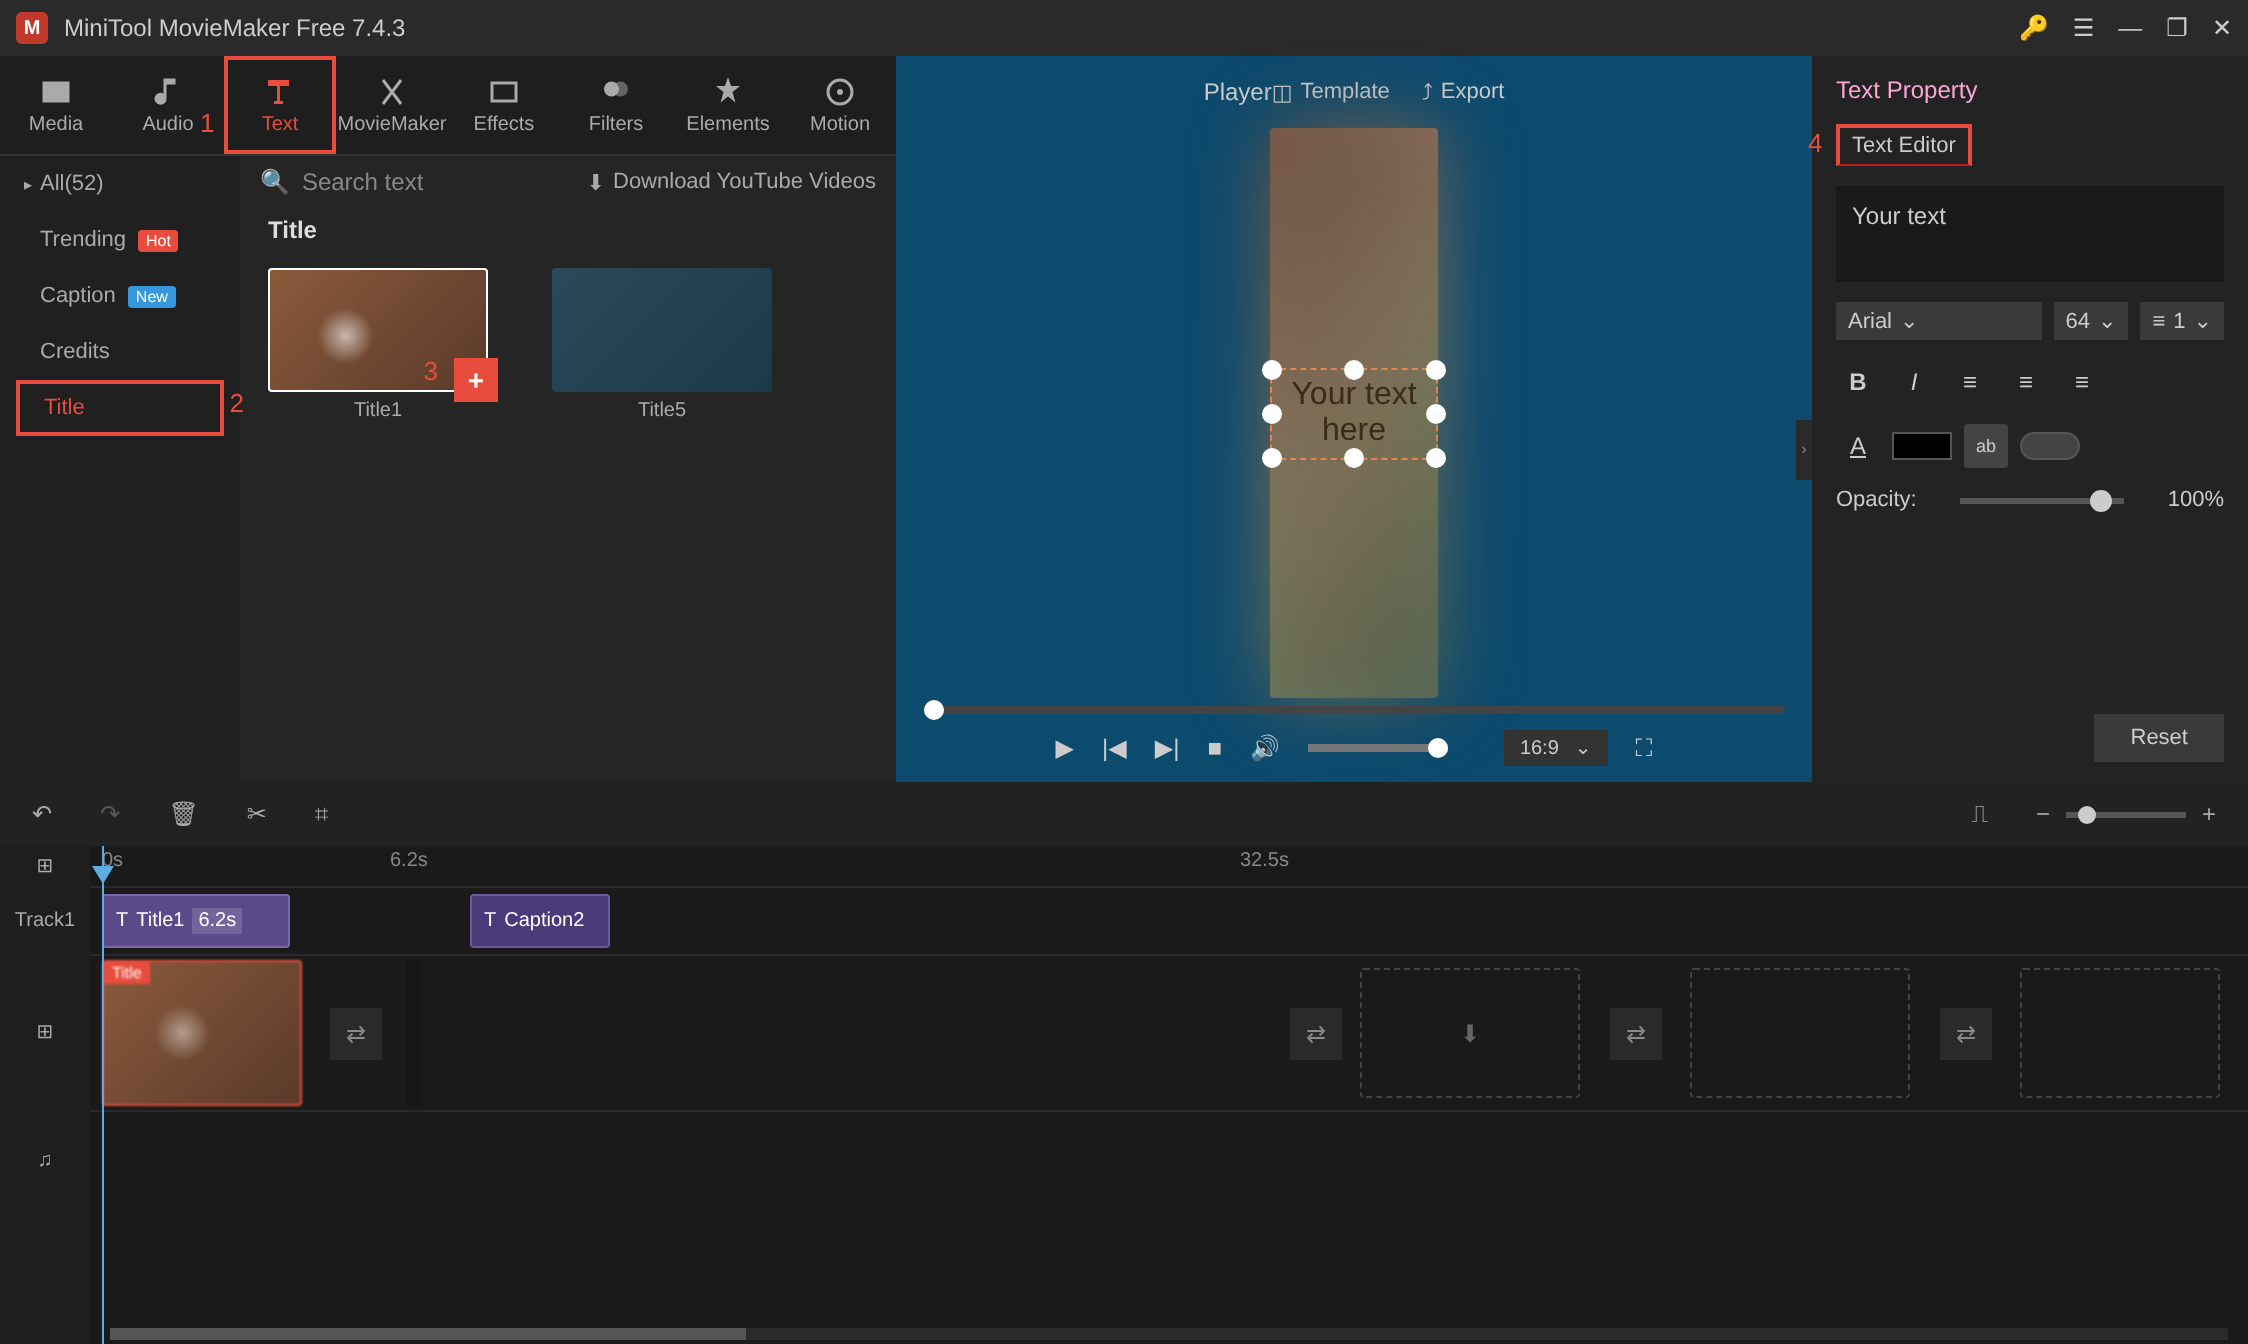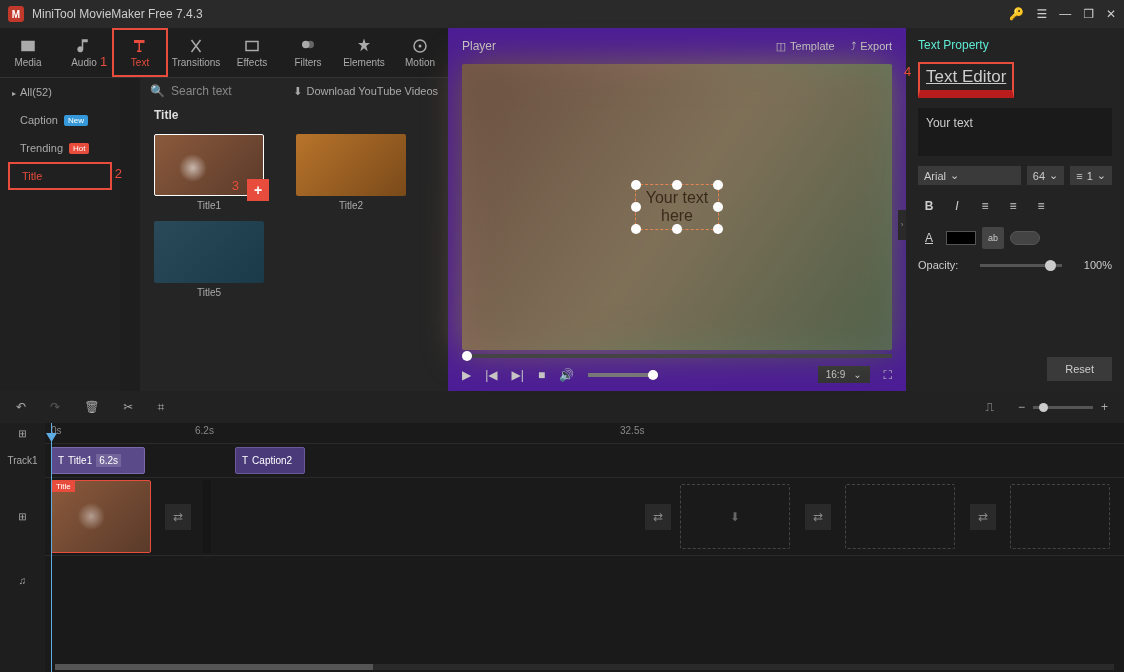--- a/index.html
+++ b/index.html
@@ -14,21 +14,21 @@
 .main { display: flex; height: 363px; }
 .left-panel { width: 448px; background: #1e1e1e; display: flex; flex-direction: column; }
 
 .toolbar { display: flex; height: 50px; border-bottom: 1px solid #333; }
 .tool-item { width: 56px; display: flex; flex-direction: column; align-items: center; justify-content: center; color: #aaa; font-size: 10px; cursor: pointer; gap: 2px; position: relative; }
 .tool-item.active { color: #e74c3c; }
 .tool-item svg { width: 18px; height: 18px; }
 .hl-box { border: 2px solid #e74c3c; }
 .hl-num { position: absolute; color: #e74c3c; font-size: 13px; font-weight: normal; }
 
-.left-body { display: flex; flex: 1; overflow: hidden; gap: 20px; }
+.left-body { display: flex; flex: 1; overflow: hidden; }
 .sidebar { width: 120px; background: #202020; }
 .sidebar-hdr { padding: 8px 12px; color: #aaa; font-size: 11px; }
 .side-item { padding: 8px 20px; color: #aaa; font-size: 11px; cursor: pointer; display: flex; align-items: center; gap: 6px; }
 .side-item.active { color: #e74c3c; }
 .badge { font-size: 8px; padding: 1px 4px; border-radius: 2px; color: #fff; }
 .badge-hot { background: #e74c3c; }
 .badge-new { background: #3498db; }
 
 .content { flex: 1; display: flex; flex-direction: column; background: #252525; }
 .content-hdr { display: flex; align-items: center; padding: 6px 10px; gap: 8px; }
@@ -41,21 +41,21 @@
 .t1 { background: radial-gradient(circle at 35% 55%, rgba(255,255,255,0.6) 0%, rgba(255,255,255,0) 18%), linear-gradient(135deg, #8b5a3c, #5a3a2a); border: 1px solid #fff; }
 .t2 { background: linear-gradient(135deg, #b8742a, #7a4a1a); }
 .t3 { background: linear-gradient(135deg, #2a3a4a, #1a2a3a); }
 .t4 { background: linear-gradient(135deg, #d4c4d4, #b4a4b4); position: relative; }
 .t4::after { content: "✕ ✕"; position: absolute; top: 50%; left: 50%; transform: translate(-50%,-50%); color: #e87ba0; font-size: 10px; letter-spacing: 6px; }
 .t5 { background: linear-gradient(135deg, #2a4a5a, #1a3a4a); }
 .t6 { background: linear-gradient(135deg, #5aada0, #3a8d80); }
 .thumb-lbl { font-size: 10px; color: #aaa; margin-top: 4px; }
 .add-btn { position: absolute; right: -6px; bottom: -6px; width: 22px; height: 22px; background: #e74c3c; color: #fff; display: flex; align-items: center; justify-content: center; font-size: 14px; font-weight: bold; }
 
-.player-panel { flex: 1; background: #4c1d95; display: flex; flex-direction: column; padding: 8px 14px; }
+.player-panel { flex: 1; background: #0c4a6e; display: flex; flex-direction: column; padding: 8px 14px; align-items: center; }
 .player-hdr { display: flex; align-items: center; margin-bottom: 8px; height: 20px; }
 .player-hdr .lbl { color: #ccc; font-size: 12px; }
 .player-hdr .right { margin-left: auto; display: flex; gap: 16px; }
 .player-hdr .right span { color: #ccc; font-size: 11px; cursor: pointer; display: flex; align-items: center; gap: 4px; }
 .preview { flex: 1; background: linear-gradient(125deg, #7a5a4a 0%, #8a6a5a 30%, #6a7a5a 60%, #5a6a5a 100%); border-radius: 2px; position: relative; display: flex; align-items: center; justify-content: center; filter: blur(0); }
 .preview-bg { position: absolute; inset: 0; background: linear-gradient(125deg, #6a5040, #807058, #506048); filter: blur(18px); }
 .text-overlay { position: relative; border: 1px dashed rgba(255,140,80,0.8); padding: 4px 10px; text-align: center; color: #3a2a1a; font-size: 16px; }
 .handle { position: absolute; width: 10px; height: 10px; background: #fff; border-radius: 50%; }
 .h-tl{top:-5px;left:-5px}.h-tc{top:-5px;left:50%;margin-left:-5px}.h-tr{top:-5px;right:-5px}.h-ml{top:50%;left:-5px;margin-top:-5px}.h-mr{top:50%;right:-5px;margin-top:-5px}.h-bl{bottom:-5px;left:-5px}.h-bc{bottom:-5px;left:50%;margin-left:-5px}.h-br{bottom:-5px;right:-5px}
 
@@ -64,22 +64,22 @@
 .timecode .dur { color: #ccc; }
 .seek { width: 100%; height: 4px; background: #444; margin-top: 4px; position: relative; }
 .seek .knob { position: absolute; left: 0; top: -3px; width: 10px; height: 10px; background: #fff; border-radius: 50%; }
 .controls { display: flex; align-items: center; margin-top: 8px; gap: 14px; color: #ccc; }
 .controls .spacer { flex: 1; }
 .vol { width: 70px; height: 4px; background: #777; position: relative; }
 .vol .knob { position: absolute; right: 0; top: -3px; width: 10px; height: 10px; background: #fff; border-radius: 50%; }
 .ratio { background: #333; padding: 3px 8px; font-size: 10px; display: flex; align-items: center; gap: 8px; }
 
 .props-panel { width: 218px; background: #232323; padding: 10px 12px; display: flex; flex-direction: column; gap: 10px; position: relative; }
-.props-title { color: #5eead4; font-size: 12px; }
-.tab-te { color: #ccc; font-size: 17px; padding: 4px 2px; display: inline-block; border-bottom: 8px solid #b91c1c; text-decoration: underline; }
+.props-title { color: #f9a8d4; font-size: 12px; }
+.tab-te { color: #ccc; font-size: 11px; padding: 4px 2px; display: inline-block; border-bottom: 1px solid #b91c1c; }
 .text-input { width: 100%; height: 48px; background: #1a1a1a; border: none; color: #ccc; padding: 8px; font-size: 12px; resize: none; }
 .row { display: flex; gap: 6px; align-items: center; }
 .sel { background: #3a3a3a; color: #ccc; padding: 3px 6px; font-size: 11px; display: flex; align-items: center; gap: 4px; cursor: pointer; }
 .fmt-btn { width: 22px; height: 22px; display: flex; align-items: center; justify-content: center; cursor: pointer; color: #ccc; font-size: 12px; }
 .colorbox { width: 30px; height: 14px; background: #000; border: 1px solid #555; }
 .colorbox2 { width: 30px; height: 14px; background: #444; border: 1px solid #555; border-radius: 7px; }
 .opacity-row { display: flex; align-items: center; gap: 22px; font-size: 11px; }
 .op-slider { flex: 1; height: 3px; background: #555; position: relative; }
 .op-slider .knob { position: absolute; right: 6px; top: -4px; width: 11px; height: 11px; background: #ccc; border-radius: 50%; }
 .reset-btn { margin-top: auto; align-self: flex-end; background: #3a3a3a; color: #ccc; padding: 6px 18px; font-size: 11px; cursor: pointer; }
@@ -155,21 +155,21 @@
         <span class="hl-num" style="left:-14px;top:24px">1</span>
         <svg viewBox="0 0 24 24">
             <path d="M4 4h14v4h-2V8h-4v10h2v2H8v-2h2V8H6v0H4z"></path>
           </svg>
         <span>Text</span>
       </div>
       <div class="tool-item">
           <svg viewBox="0 0 24 24">
             <path d="M6 4l6 8-6 8M18 4l-6 8 6 8" fill="none" stroke="currentColor" stroke-width="2"></path>
           </svg>
-          <span>Transitions</span>
+          <span>MovieMaker</span>
         </div>
       <div class="tool-item">
           <svg viewBox="0 0 24 24">
             <path d="M4 6h16v12H4z" fill="none" stroke="currentColor" stroke-width="2"></path>
           </svg>
           <span>Effects</span>
         </div>
       <div class="tool-item">
           <svg viewBox="0 0 24 24">
             <circle cx="9" cy="10" r="5"></circle>
@@ -189,26 +189,29 @@
             <circle cx="12" cy="12" r="2"></circle>
           </svg>
           <span>Motion</span>
         </div>
     </div>
 
     <div class="left-body">
       <div class="sidebar">
         <div class="sidebar-hdr"><span style="font-size:8px;margin-right:4px">▸</span><span>All(52)</span></div>
         <div class="side-item">
+            <span>Trending</span>
+            <span class="badge badge-hot">Hot</span>
+          </div>
+        <div class="side-item">
             <span>Caption</span>
             <span class="badge badge-new">New</span>
           </div>
         <div class="side-item">
-            <span>Trending</span>
-            <span class="badge badge-hot">Hot</span>
+            <span>Credits</span>
           </div>
         <div style="position:relative">
           <div class="side-item active hl-box" style="margin:0 8px;padding:6px 12px">
               <span>Title</span>
             </div>
           <span class="hl-num" style="right:-2px;top:4px;position:absolute">2</span>
         </div>
       </div>
 
       <div class="content">
@@ -224,24 +227,20 @@
         </div>
         <div class="cat-title">Title</div>
         <div class="thumbs">
           <div class="thumb">
             <div class="thumb-img t1" style="position:relative">
               <span class="hl-num" style="right:24px;bottom:2px;position:absolute;z-index:2">3</span>
               <div class="add-btn hl-box">+</div>
             </div>
             <div class="thumb-lbl">Title1</div>
           </div>
-          <div class="thumb">
-              <div class="thumb-img t2"></div>
-              <div class="thumb-lbl">Title2</div>
-            </div>
           <div class="thumb">
               <div class="thumb-img t5"></div>
               <div class="thumb-lbl">Title5</div>
             </div>
         </div>
       </div>
     </div>
   </div>
 
   <div class="player-panel">

